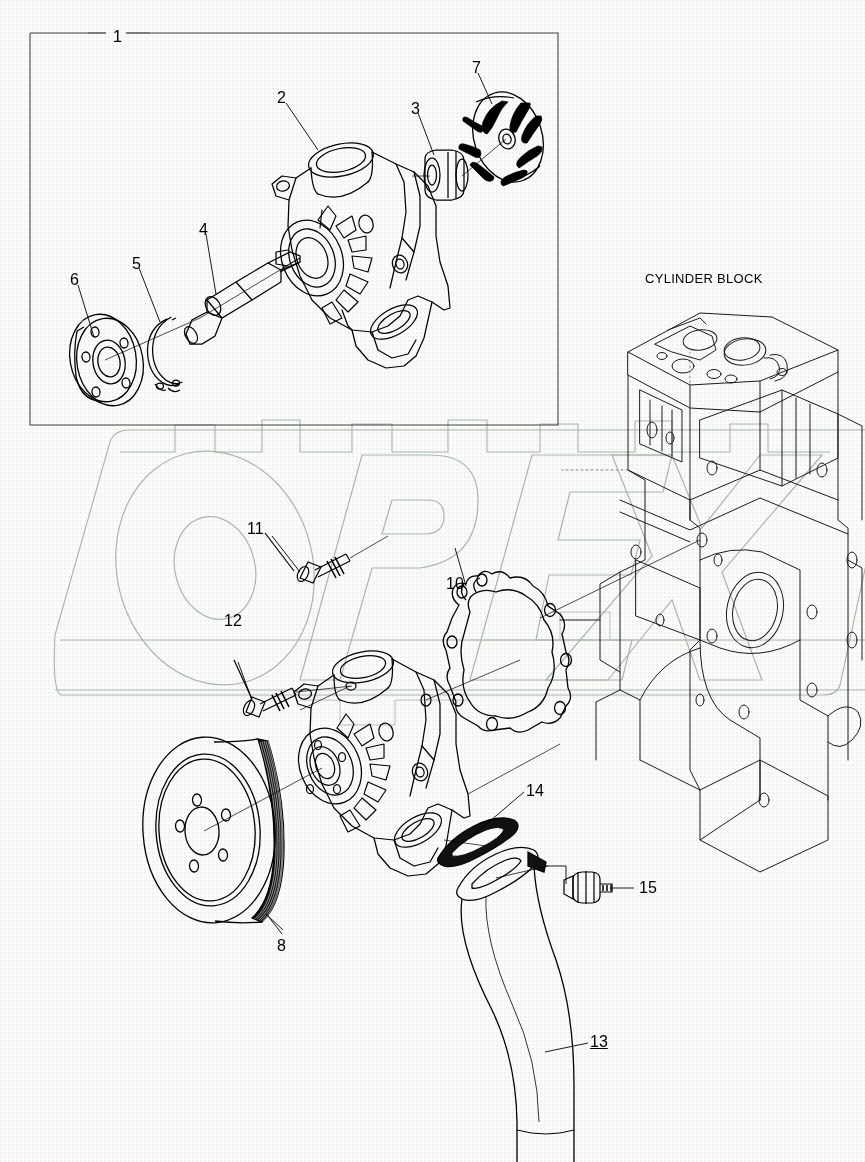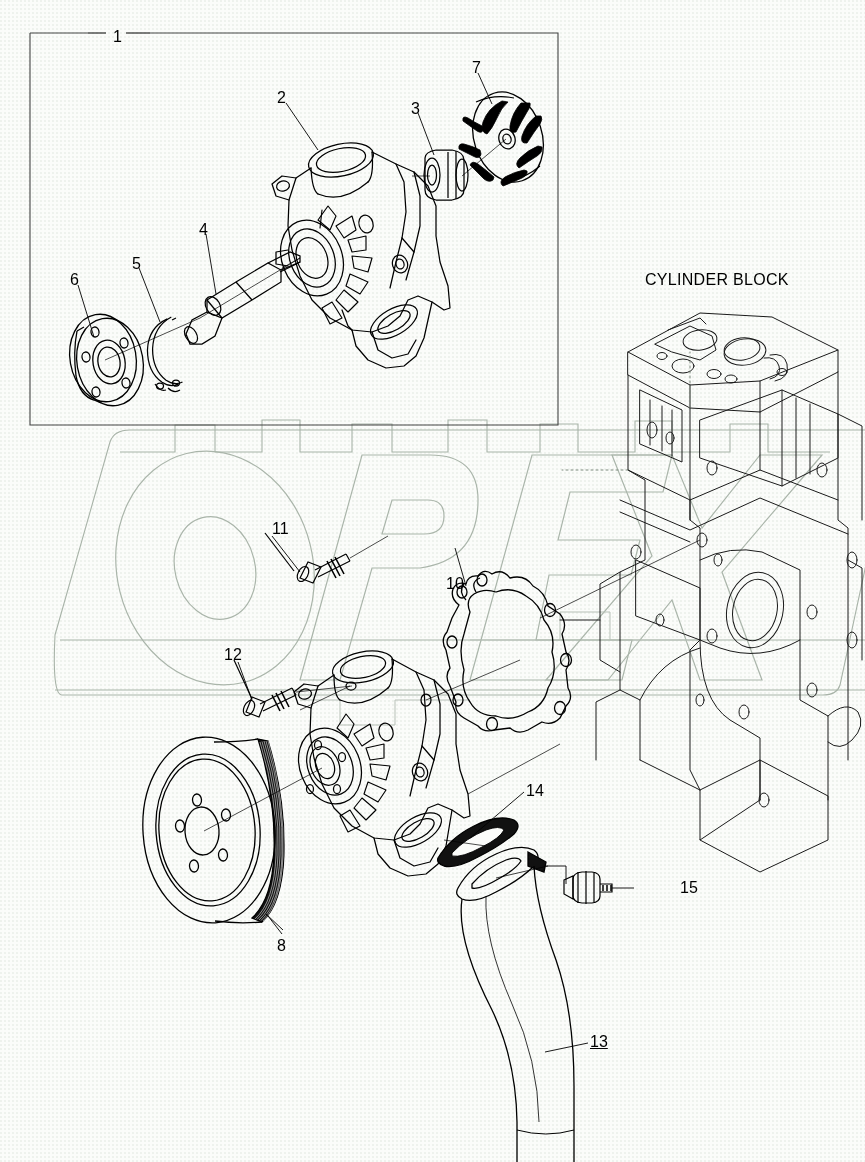--- a/index.html
+++ b/index.html
@@ -23,21 +23,21 @@
   #svg-block{z-index:2;}
   .lbl{
     position:absolute;z-index:6;
     font-family:"Liberation Sans", sans-serif;
     font-size:16px;color:#000;line-height:1;
     white-space:nowrap;user-select:none;
   }
   .title{
     position:absolute;z-index:6;
     font-family:"Liberation Sans", sans-serif;
-    font-size:16px;letter-spacing:.3px;color:#000;white-space:nowrap;
+    font-size:13px;letter-spacing:.3px;color:#000;white-space:nowrap;
   }
   .corner-mark{
     position:absolute;right:3px;top:6px;z-index:7;
     font-size:5px;color:#222;font-family:"Liberation Sans",sans-serif;
     letter-spacing:-.2px;
   }
 </style>
 </head>
 <body>
 
@@ -502,20 +502,20 @@
 
   <div class="lbl" style="left:113px;top:29px;">1</div>
   <div class="lbl" style="left:277px;top:90px;">2</div>
   <div class="lbl" style="left:411px;top:101px;">3</div>
   <div class="lbl" style="left:199px;top:222px;">4</div>
   <div class="lbl" style="left:132px;top:256px;">5</div>
   <div class="lbl" style="left:70px;top:272px;">6</div>
   <div class="lbl" style="left:472px;top:60px;">7</div>
   <div class="lbl" style="left:277px;top:938px;">8</div>
   <div class="lbl" style="left:446px;top:536px;margin-top:40px;">10</div>
-  <div class="lbl" style="left:272px;top:521px;">11</div>
-  <div class="lbl" style="left:224px;top:647px;text-align:center;">12</div>
+  <div class="lbl" style="left:247px;top:521px;">11</div>
+  <div class="lbl" style="left:224px;top:613px;text-align:center;">12</div>
   <div class="lbl" style="left:590px;top:1034px;text-decoration:underline;">13</div>
   <div class="lbl" style="left:526px;top:783px;text-align:right;">14</div>
-  <div class="lbl" style="left:639px;top:880px;margin-left:41px;">15</div>
+  <div class="lbl" style="left:639px;top:880px;">15</div>
 
   <div class="corner-mark"></div>
 </div>
 
 </body></html>

